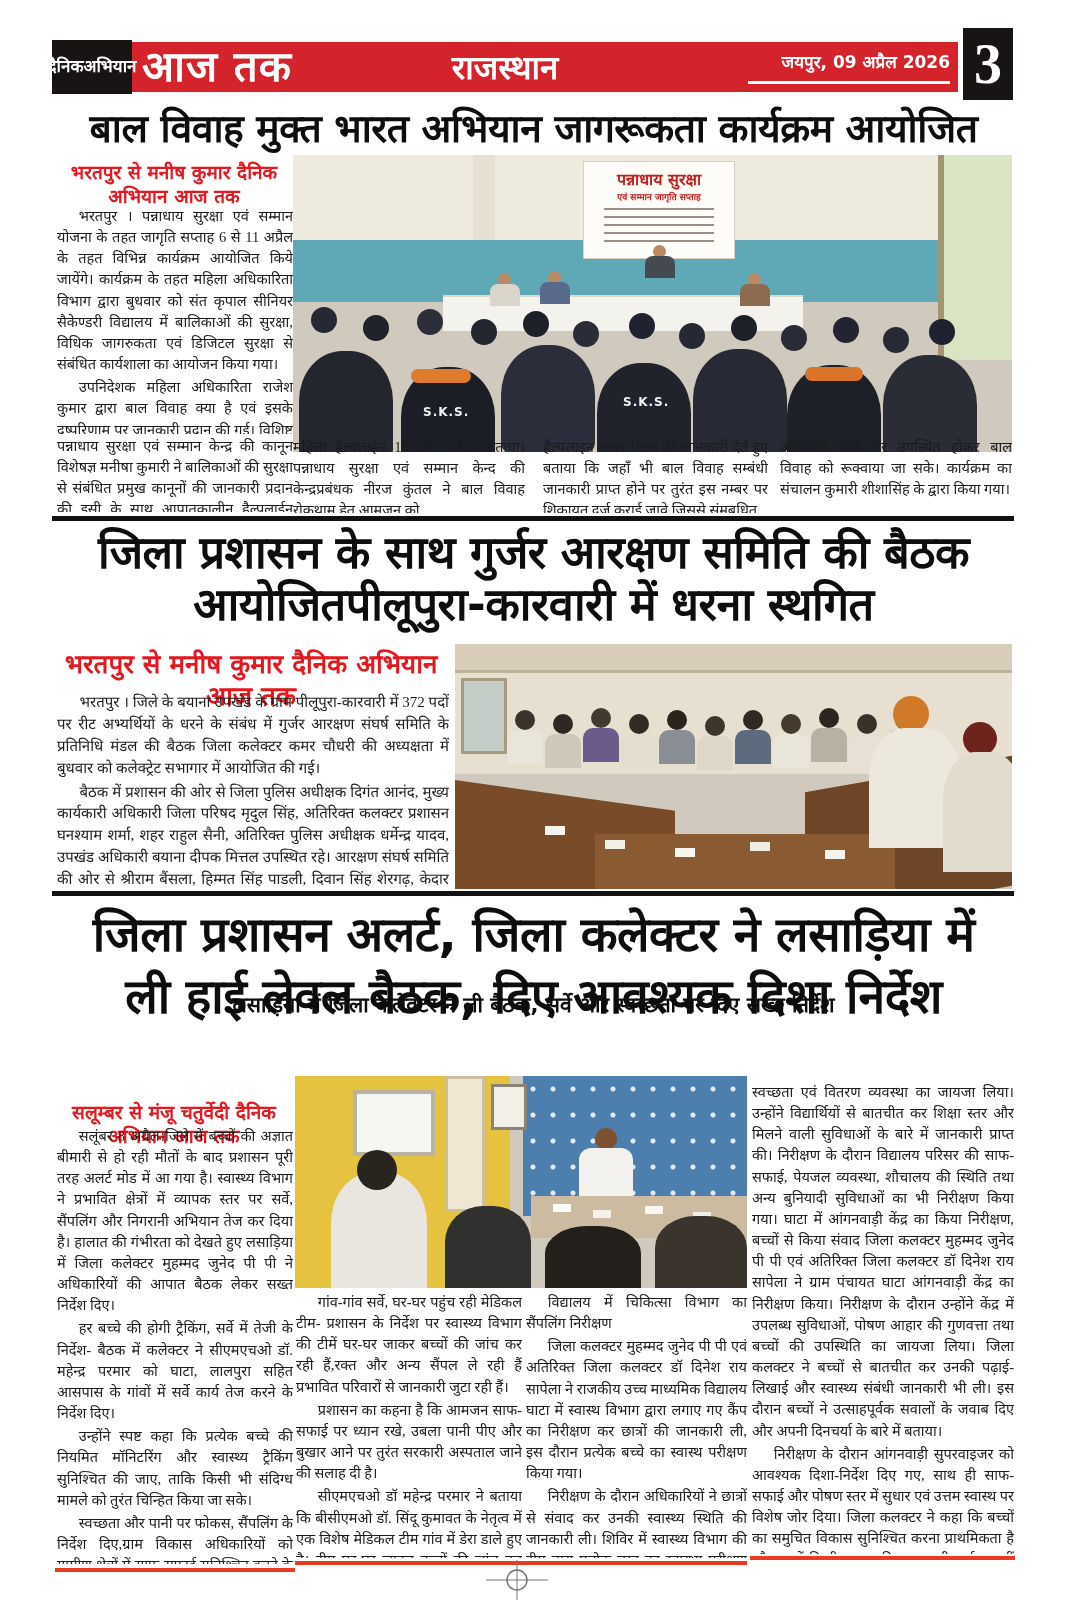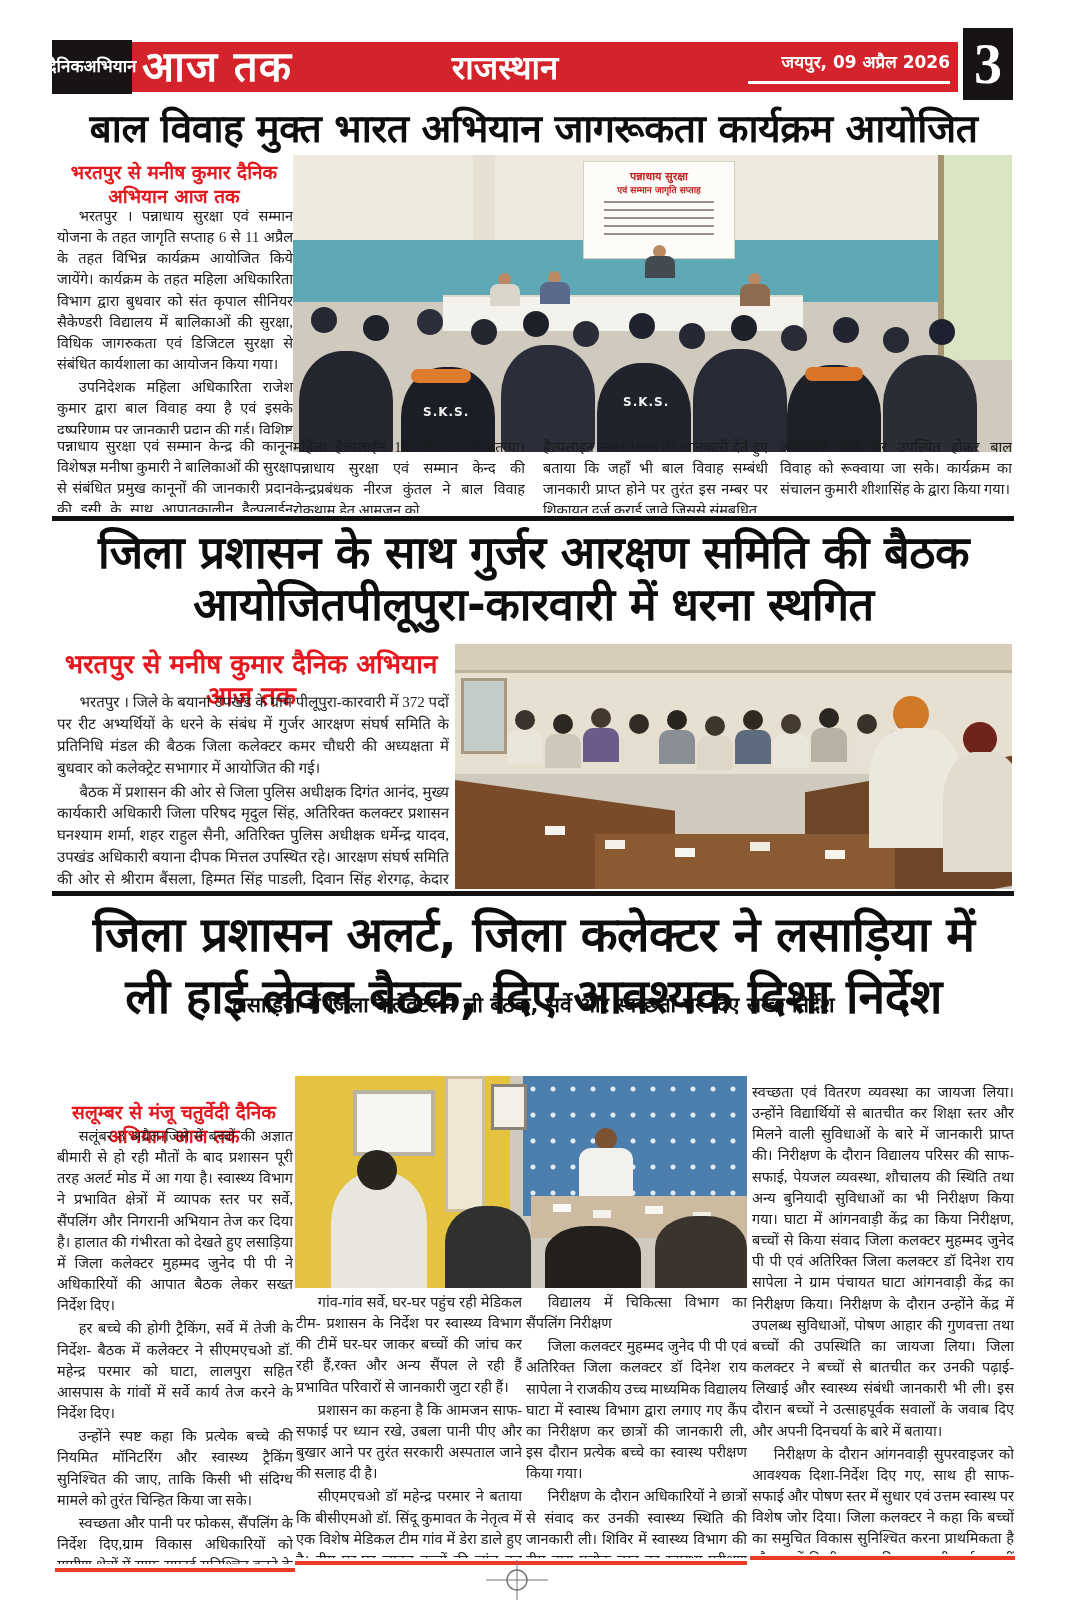--- a/index.html
+++ b/index.html
@@ -35,21 +35,21 @@
   .redline{position:absolute;height:4px;background:#ea3a23;}
 
   
   .photo{position:absolute;overflow:hidden;background:#cfcabd;}
   .ph1-wall{position:absolute;left:0;top:0;width:100%;height:95px;background:#efeade;}
   .ph1-teal{position:absolute;left:0;top:85px;width:100%;height:62px;background:#5fa9b6;}
   .ph1-window{position:absolute;left:645px;top:0;width:74px;height:205px;background:#d9e4c2;border-left:6px solid #a39572;}
   .ph1-pillar{position:absolute;left:180px;top:0;width:22px;height:150px;background:#e6e0d2;}
   .ph1-banner{position:absolute;left:290px;top:6px;width:150px;height:96px;background:#fdfcf8;border:1px solid #d9cfc0;
         text-align:center;color:#c2201f;font-family:"DejaVu Sans",sans-serif;}
-  .ph1-banner .bl1{font-size:11px;font-weight:700;margin-top:6px;}
+  .ph1-banner .bl1{font-size:16px;font-weight:700;margin-top:6px;}
   .ph1-banner .bl2{font-size:9px;font-weight:700;}
   .ph1-banner .bl-lines{margin:5px auto 0;width:110px;height:40px;
         background:repeating-linear-gradient(#9a8f86 0 2px,transparent 2px 8px);}
   .ph1-table{position:absolute;left:150px;top:140px;width:360px;height:34px;background:#f3f2ec;border-top:2px solid #dcd8ca;}
   .pfig-head{position:absolute;width:13px;height:13px;border-radius:50%;background:#b98a63;}
   .pfig-torso{position:absolute;width:30px;height:22px;border-radius:8px 8px 0 0;}
   .ph1-heads{position:absolute;left:18px;top:152px;width:26px;height:26px;border-radius:50%;background:#262833;
       box-shadow:52px 8px 0 #1f212b,106px 2px 0 #2c2e3a,160px 12px 0 #23252f,212px 4px 0 #1d1f29,
                  262px 14px 0 #2a2c38,318px 6px 0 #202230,368px 16px 0 #262834,420px 8px 0 #1e2029,
                  470px 18px 0 #292b37,522px 10px 0 #222431,572px 20px 0 #272935,618px 12px 0 #1f2130;}

